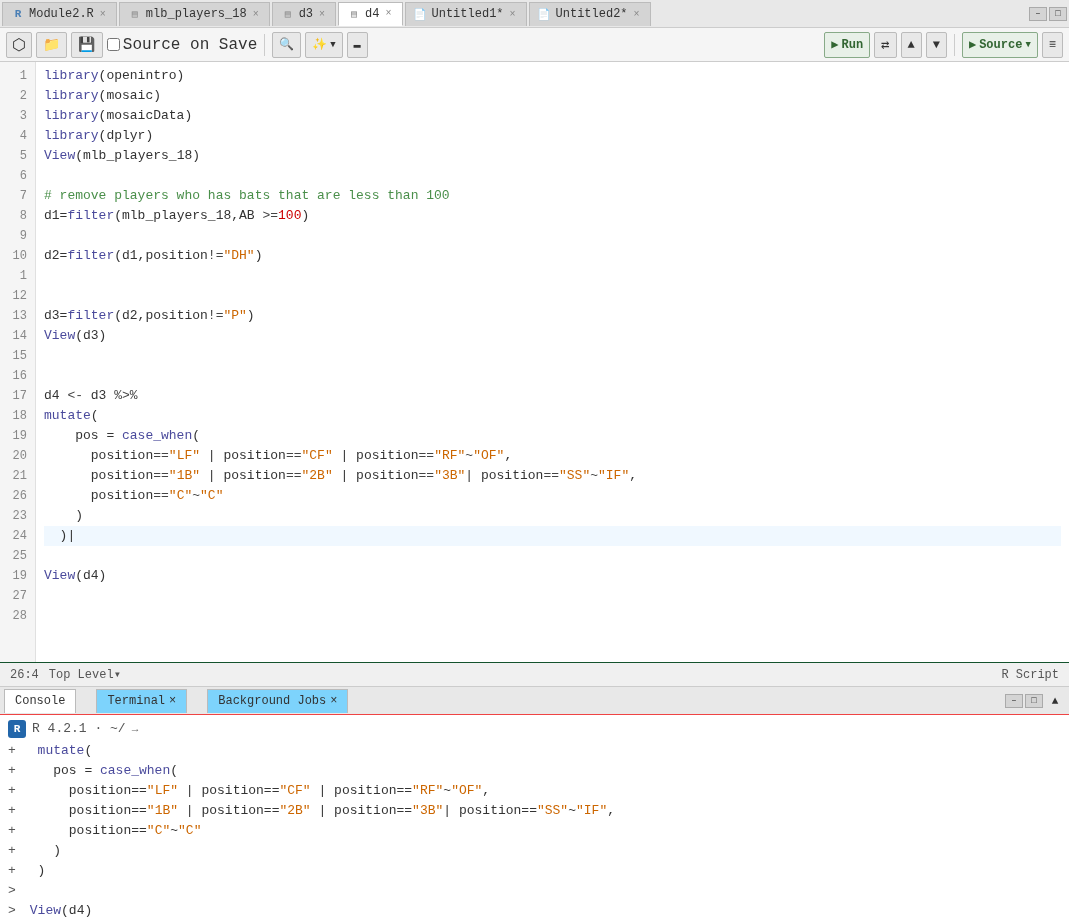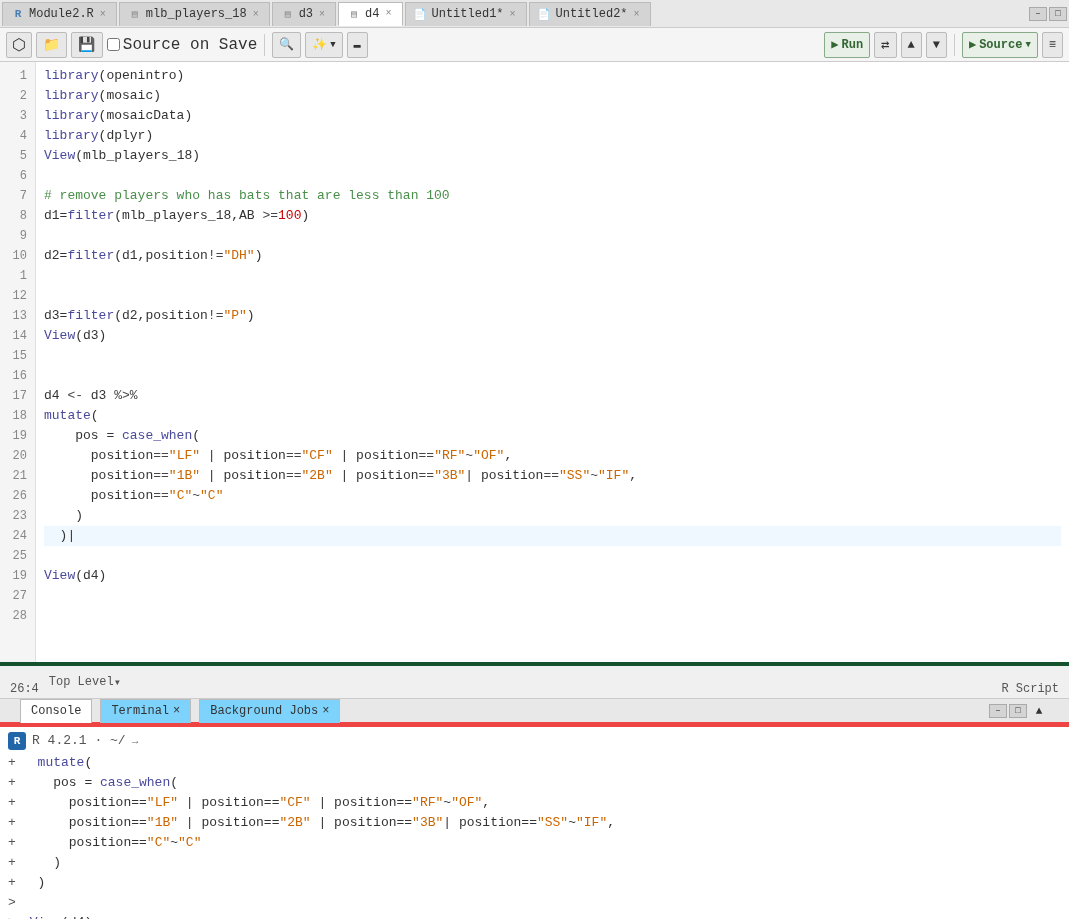--- a/index.html
+++ b/index.html
@@ -156,48 +156,49 @@
     .fn { color: #4a4a9c; }
     .str { color: #cc6600; }
     .comment { color: #4a8f4a; text-align: right; }
     .num { color: #cc0000; }
     .op { color: #444; }
     .cursor-line { background: #f0f8ff; }
 
     
     .status-bar {
       background: #f0f0f0;
-      border-top: 4px solid #14532d;
+      border-top: 1px solid #14532d;
       height: 24px;
       display: flex;
-      padding: 16px 10px;
+      align-items: center;
+      padding: 8px 10px;
       font-size: 12px;
       color: #555;
       gap: 10px;
     }
     .status-bar .right {
       margin-left: auto;
     }
 
     
     .console-container {
       background: #fff;
       border-top: 1px solid #ccc;
       height: 260px;
       display: flex;
       flex-direction: column;
     }
     .console-tab-bar {
       display: flex;
       align-items: center;
       background: #e8e8e8;
-      border-bottom: 5px solid #ef4444;
+      border-bottom: 1px solid #ef4444;
       height: 28px;
-      padding: 0 20px;
-      gap: 8px;
+      padding: 0 4px;
+      gap: 20px;
     }
     .console-tab {
       display: flex;
       align-items: center;
       padding: 3px 10px;
       background: #7dd3fc;
       border: 1px solid #bbb;
       border-bottom: none;
       height: 24px;
       font-size: 12px;

